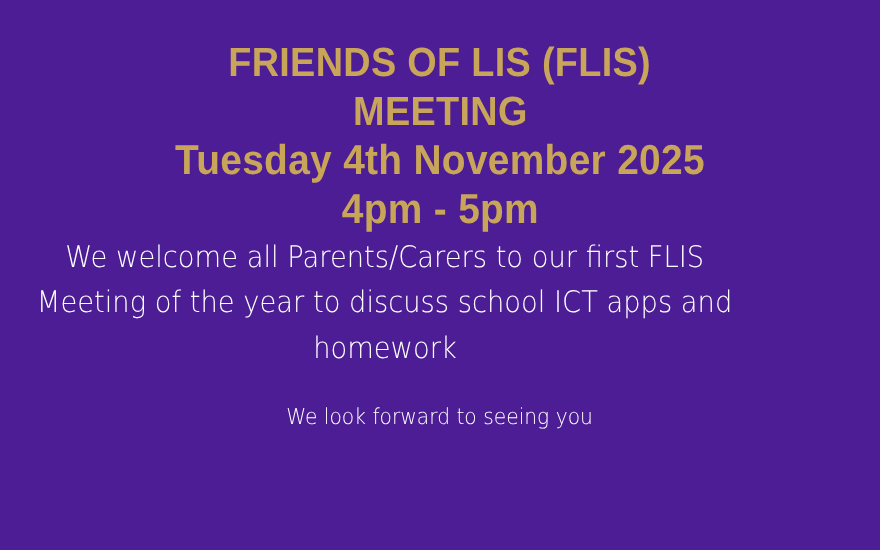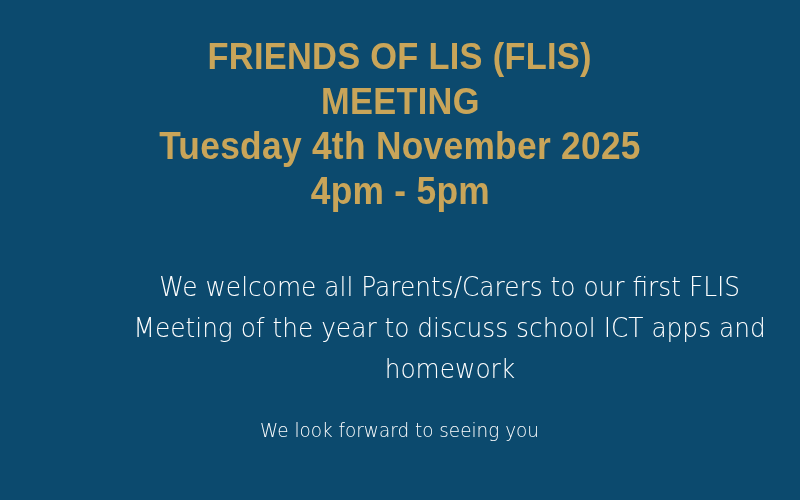--- a/index.html
+++ b/index.html
@@ -15,24 +15,24 @@
     background: #8b1a24;
     font-family: "Liberation Sans", sans-serif;
     -webkit-font-smoothing: antialiased;
   }
 
   .poster {
     position: relative;
     box-sizing: border-box;
     width: 800px;
     height: 500px;
-    background: #0c4a6e;
+    background: #4c1d95;
     display: flex;
     flex-direction: column;
-    align-items: flex-end;
+    align-items: flex-start;
   }
 
   
   .heading-block {
     width: 100%;
     margin-top: 34px;
     display: flex;
     flex-direction: column;
     align-items: center;
   }
@@ -51,21 +51,20 @@
   }
 
   .heading-line.title-a { font-size: 37px; }
   .heading-line.title-b { font-size: 37px; }
   .heading-line.date    { font-size: 38px; }
   .heading-line.time    { font-size: 38px; }
 
   
   .body-block {
     width: 700px;
-    margin-top: 52px;
     display: flex;
     flex-direction: column;
     align-items: center;
   }
 
   .body-line {
     color: #ffffff;
     font-family: "DejaVu Sans", sans-serif;
     font-weight: 300;
     font-size: 27px;

